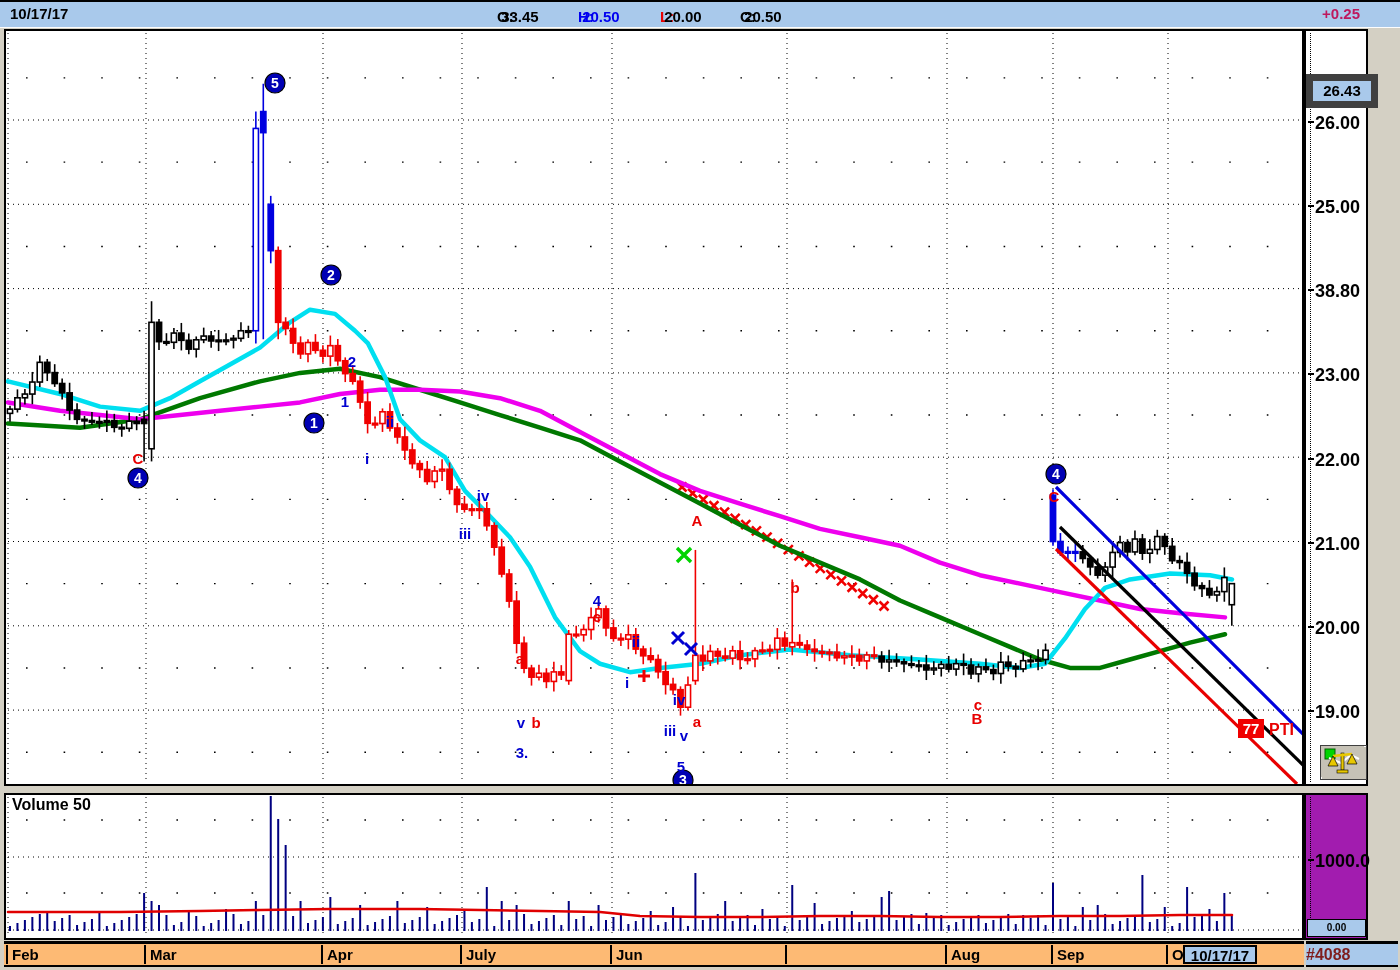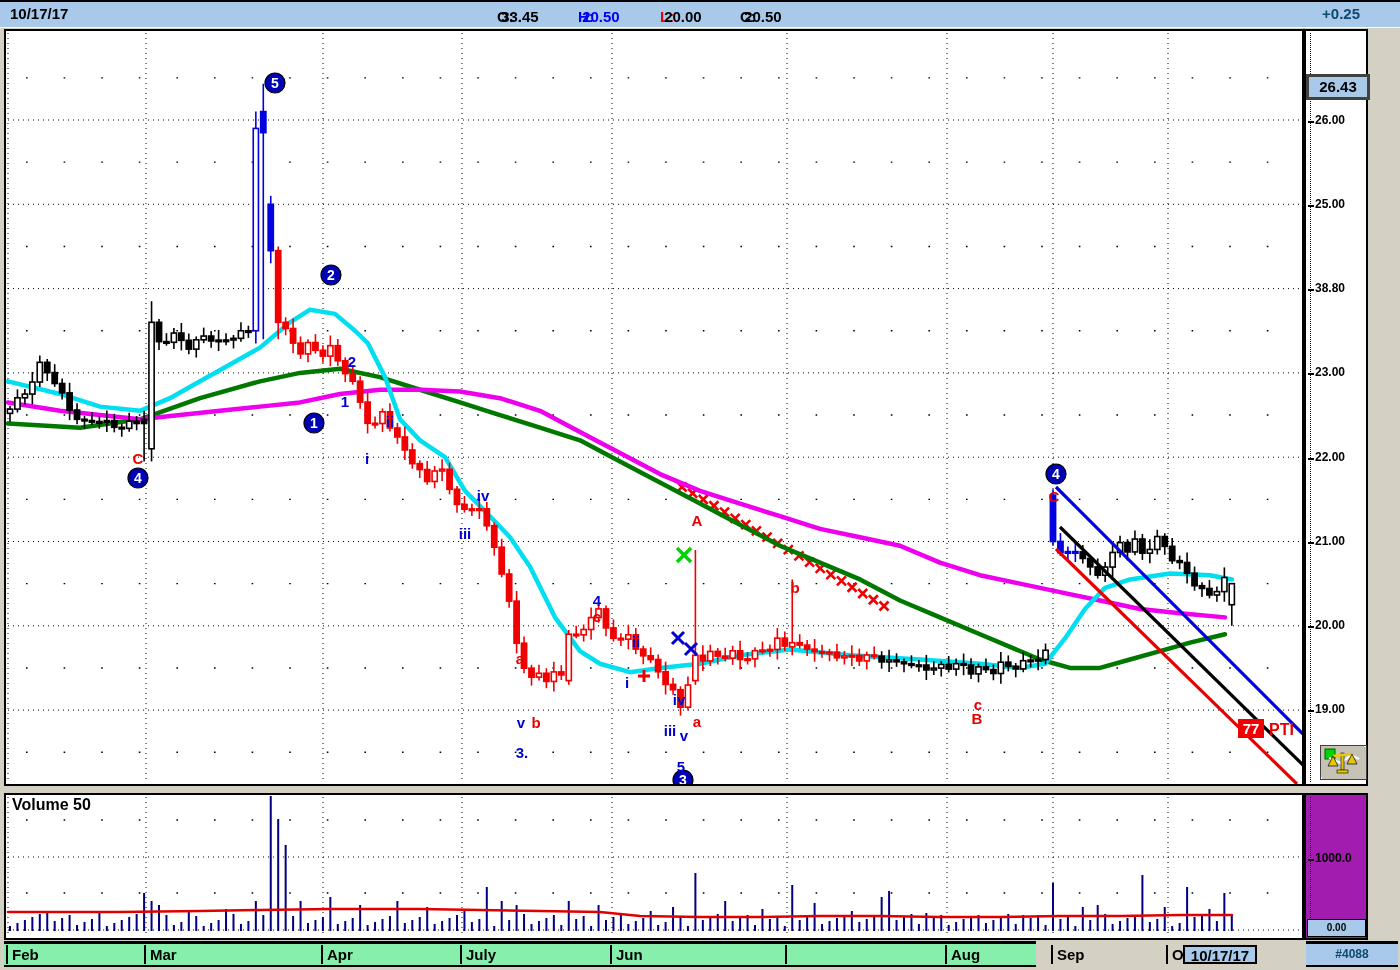--- a/index.html
+++ b/index.html
@@ -7,54 +7,54 @@
        font-family:"Liberation Sans",sans-serif;-webkit-user-select:none;user-select:none;}
   .abs{position:absolute;}
   #topline{left:0;top:0;width:1400px;height:2px;background:#000;}
   #titlebar{left:0;top:2px;width:1400px;height:25px;background:#a9c9eb;border-bottom:1px solid #fdfdfd;
             font-weight:bold;font-size:15px;color:#000;}
   #titlebar span{position:absolute;top:3px;white-space:pre;}
   #mainpane{left:4px;top:29px;width:1300px;height:757px;background:#fff;border:2px solid #000;box-sizing:border-box;}
   #mainsvg{left:6px;top:31px;}
   #paxis{left:1304px;top:29px;width:64px;height:757px;background:#fff;border:2px solid #000;box-sizing:border-box;}
   .dotcol{position:absolute;top:2px;bottom:2px;left:4px;width:0;border-left:1px dotted #000;}
-  .plabel{position:absolute;left:9px;font-weight:bold;font-size:12px;color:#000;white-space:nowrap;}
+  .plabel{position:absolute;left:9px;font-weight:bold;font-size:18px;color:#000;white-space:nowrap;}
   .pdash{position:absolute;left:2px;width:6px;height:2px;background:#000;}
-  #lastbox{position:absolute;left:0px;top:43px;width:58px;height:20px;background:#a9c9eb;border:3px solid #404040;
+  #lastbox{position:absolute;left:0px;top:43px;width:58px;height:20px;background:#a9c9eb;border:7px solid #404040;
            font-weight:bold;font-size:15px;text-align:center;line-height:20px;}
   #expertbtn{position:absolute;left:14px;top:714px;width:45px;height:33px;background:#c6c2b6;
              border:1px solid #404040;box-shadow:inset 1px 1px 0 #fff;}
   #volpane{left:4px;top:793px;width:1300px;height:147px;background:#fff;border:2px solid #000;box-sizing:border-box;}
   #volsvg{left:6px;top:795px;}
   #vaxis{left:1304px;top:793px;width:64px;height:147px;background:#a21caf;border:2px solid #000;box-sizing:border-box;}
   #vzero{position:absolute;left:1px;bottom:1px;width:57px;height:16px;background:#a9c9eb;border:1px solid #000;
          font-weight:bold;font-size:10px;text-align:center;line-height:16px;}
-  #timebar{left:4px;top:941px;width:1032px;height:26px;background:#86efac;border-top:3px solid #000;
+  #timebar{left:4px;top:941px;width:1300px;height:26px;background:#fdba74;border-top:3px solid #000;
            border-bottom:2px solid #000;box-sizing:border-box;}
   .mtick{position:absolute;top:1px;width:2px;height:19px;background:#000;}
   .mlabel{position:absolute;top:2px;font-weight:bold;font-size:15px;color:#000;}
   #datebox{position:absolute;top:1px;left:1179px;width:74px;height:19px;background:#a9c9eb;border:2px solid #000;
            font-weight:bold;font-size:15px;text-align:center;line-height:17px;box-sizing:border-box;}
   #idbox{left:1306px;top:941px;width:92px;height:26px;background:#a9c9eb;border-top:3px solid #000;
-         border-bottom:2px solid #000;box-sizing:border-box;font-weight:bold;font-size:12px;color:#0c4a6e;
-         text-align:center;line-height:21px;}
+         border-bottom:2px solid #000;box-sizing:border-box;font-weight:bold;font-size:16px;color:#7f1d1d;
+         text-align:left;line-height:21px;}
   svg text{font-family:"Liberation Sans",sans-serif;}
 </style>
 </head>
 <body>
 
 <div id="topline" class="abs"></div>
 
 <div id="titlebar" class="abs">
   <span style="left:10px;">10/17/17</span>
   <span style="left:497px;"><span>O:</span> <span>33.45</span></span>
   <span style="left:578px;color:#0000f0;"><span>H:</span> <span>20.50</span></span>
   <span style="left:660px;"><span style="color:#e80000;">L:</span> <span>20.00</span></span>
   <span style="left:740px;"><span>C:</span> <span>20.50</span></span>
-  <span style="right:40px;color:#0c4a6e;">+0.25</span>
+  <span style="right:40px;color:#be185d;">+0.25</span>
 </div>
 
 <div id="mainpane" class="abs"></div>
 <svg id="mainsvg" class="abs" width="1296" height="753" viewBox="6 31 1296 753">
     <g>
       <line x1="8" y1="120" x2="1300" y2="120" stroke="#000" stroke-width="1" stroke-dasharray="1 4"></line>
       <line x1="8" y1="204.3" x2="1300" y2="204.3" stroke="#000" stroke-width="1" stroke-dasharray="1 4"></line>
       <line x1="8" y1="288.6" x2="1300" y2="288.6" stroke="#000" stroke-width="1" stroke-dasharray="1 4"></line>
       <line x1="8" y1="372.9" x2="1300" y2="372.9" stroke="#000" stroke-width="1" stroke-dasharray="1 4"></line>
       <line x1="8" y1="457.2" x2="1300" y2="457.2" stroke="#000" stroke-width="1" stroke-dasharray="1 4"></line>

